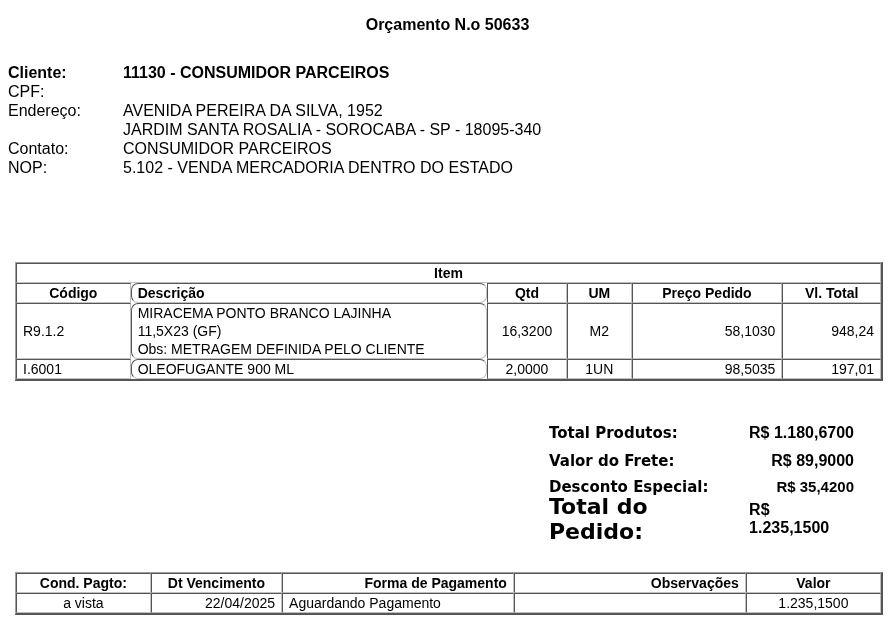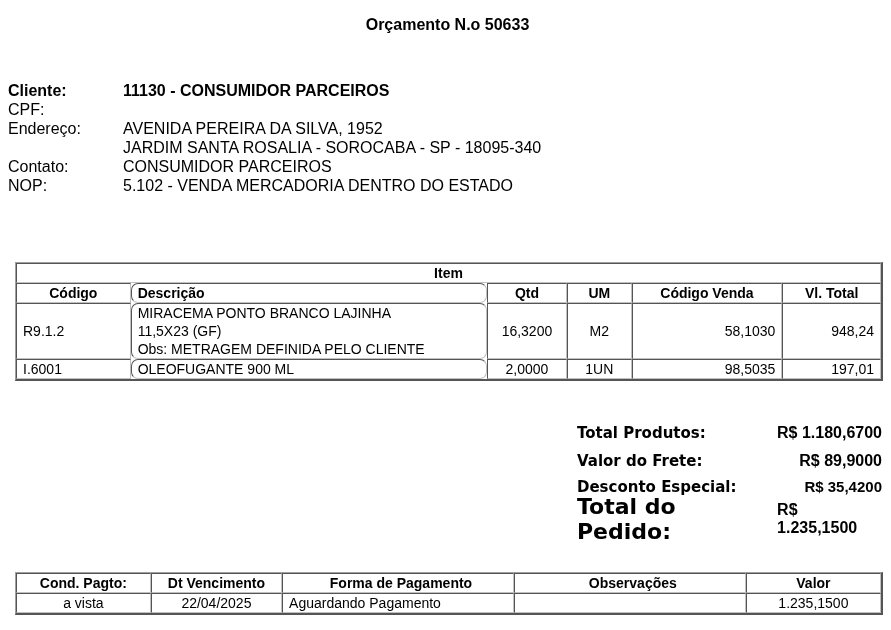--- a/index.html
+++ b/index.html
@@ -21,21 +21,21 @@
       left: 0;
       top: 16px;
       width: 895px;
       text-align: center;
       font-weight: bold;
       font-size: 16px;
     }
     .info {
       position: absolute;
       left: 8px;
-      top: 81px;
+      top: 63px;
       border-collapse: collapse;
     }
     .info td {
       padding: 0;
       line-height: 19px;
       vertical-align: top;
       font-size: 16px;
     }
     .info td.lbl { width: 115px; }
     .info .bold { font-weight: bold; }
@@ -66,21 +66,21 @@
     .items .c-desc { width: 340px; border-radius: 7px; }
     .items .c-qtd { width: 66px; text-align: center; }
     .items .c-um { width: 50px; text-align: center; }
     .items .c-preco { width: 136px; text-align: right; }
     .items .c-total { width: 84px; text-align: right; }
     .items th.c-um, .items th.c-qtd, .items th.c-preco, .items th.c-total { text-align: center; }
     .items th.c-desc { text-align: left; }
 
     .totals {
       position: absolute;
-      left: 577px;
+      left: 549px;
       top: 424px;
       width: 305px;
     }
     .totals .row {
       display: flex;
       justify-content: space-between;
       align-items: baseline;
       font-weight: bold;
     }
     .totals .r1 { font-size: 16px; height: 28px; }
@@ -88,26 +88,26 @@
     .totals .r3 { font-size: 15px; font-weight: bold; height: 26px; }
     .totals .r3 .lab { font-weight: bold; }
     .totals .r4 { height: 30px; align-items: center; }
     .totals .r4 .lab { font-size: 22px; font-weight: bold; }
     .totals .r4 .val { font-size: 16px; }
     .totals .lab { font-family: "DejaVu Sans", sans-serif; }
     .totals .r1 .lab, .totals .r2 .lab { font-family: "DejaVu Sans", sans-serif; font-size: 15px; }
 
     .pay { left: 15px; top: 572px; width: 868px; }
     .pay .p1 { width: 122px; text-align: center; }
-    .pay .p2 { width: 118px; text-align: center; }
+    .pay .p2 { width: 118px; text-align: right; }
     .pay .p3 { width: 214px; text-align: left; }
     .pay .p4 { width: 214px; text-align: left; }
     .pay .p5 { width: 122px; text-align: center; }
     .pay th.p2 { text-align: center; }
-    .pay th.p3, .pay th.p4 { text-align: center; padding-left: 12px; }
+    .pay th.p3, .pay th.p4 { text-align: right; padding-left: 12px; }
   </style>
 </head>
 <body>
 
 <div class="title">Orçamento N.o 50633</div>
 
 <table class="info">
   <tbody>
       <tr>
     <td class="lbl bold">Cliente:</td>
@@ -139,21 +139,21 @@
 <table class="grid items">
   <tbody>
       <tr>
     <th colspan="6">Item</th>
   </tr>
   <tr>
     <th class="c-code">Código</th>
     <th class="c-desc">Descrição</th>
     <th class="c-qtd">Qtd</th>
     <th class="c-um">UM</th>
-    <th class="c-preco">Código Venda</th>
+    <th class="c-preco">Preço Pedido</th>
     <th class="c-total">Vl. Total</th>
   </tr>
   <tr>
     <td class="c-code">R9.1.2</td>
     <td class="c-desc">
       <div>MIRACEMA PONTO BRANCO LAJINHA</div>
       <div>11,5X23 (GF)</div>
       <div>Obs: METRAGEM DEFINIDA PELO CLIENTE</div>
     </td>
     <td class="c-qtd">16,3200</td>

